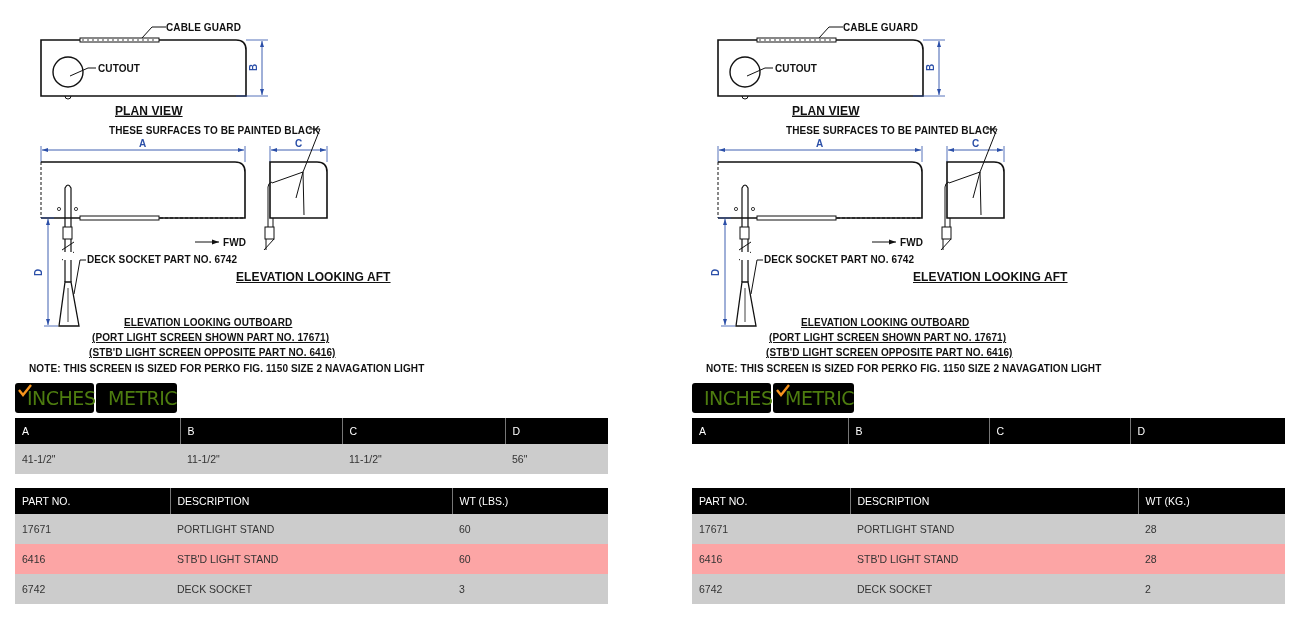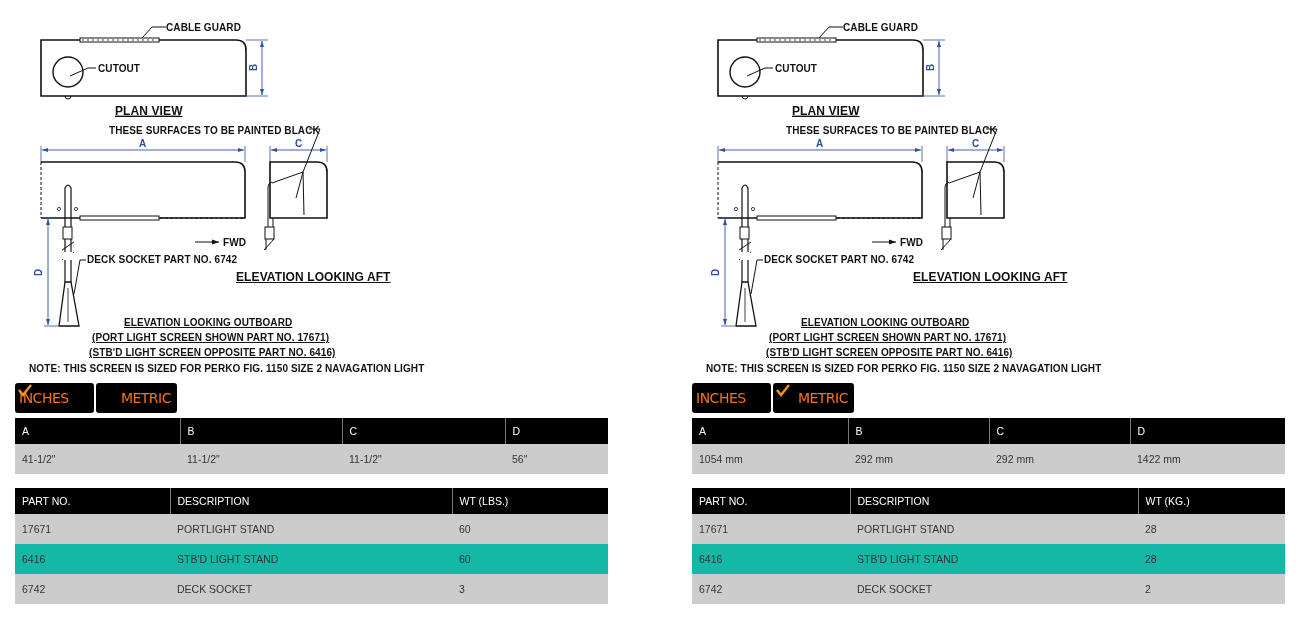--- a/index.html
+++ b/index.html
@@ -11,35 +11,35 @@
   .drawing { position:absolute; left:0; top:12px; width:620px; height:370px; }
   .drawing svg { position:absolute; left:0; top:0; }
   .lbl { position:absolute; font-family:"Liberation Sans", sans-serif; font-weight:bold;
          font-size:10px; color:#111; white-space:nowrap; letter-spacing:0.1px; }
   .lbl.big { font-size:12px; }
   .lbl.u { text-decoration:underline; }
   .dim { position:absolute; font-weight:bold; font-size:10px; color:#2b4fa8; }
   .dim.rot { transform:rotate(-90deg); transform-origin:center; }
 
   .unit-toggle { position:absolute; top:383px; left:15px; height:30px; display:flex; gap:2px; }
-  .unit-btn { position:relative; height:30px; background:#000; color:#f97316; border-radius:3px;
-              font-family:"DejaVu Sans", sans-serif; font-size:14px; line-height:30px;
-              padding:0 6px 0 4px; letter-spacing:-0.5px; cursor:pointer; box-sizing:border-box; }
+  .unit-btn { position:relative; height:30px; background:#000; color:#4d7c0f; border-radius:3px;
+              font-family:"DejaVu Sans", sans-serif; font-size:19px; line-height:30px;
+              padding:0 6px 0 12px; letter-spacing:-0.5px; cursor:pointer; box-sizing:border-box; }
   .unit-btn.inches { width:79px; }
   .unit-btn.metric { width:81px;text-align:right; }
   .check { position:absolute; left:3px; top:1px; width:14px; height:14px; }
 
   table.spec { position:absolute; left:15px; width:593px; border-collapse:collapse; table-layout:fixed;
                font-family:"Liberation Sans", sans-serif; font-size:10.5px; }
   table.spec th { background:#000; color:#fff; font-weight:normal; text-align:left;
                   height:26px; padding:0 7px; border-left:1px solid #777; }
   table.spec th:first-child { border-left:none; }
   table.spec td { height:30px; padding:0 7px; color:#333; }
   table.spec tr.gray td { background:#cccccc; }
-  table.spec tr.white td { background:#14b8a6; }
+  table.spec tr.white td { background:#fca5a5; }
   table.dims { top:418px; }
   table.parts { top:488px; }
 </style>
 </head>
 <body>
 
 <div class="panel left">
   <div class="drawing">
     <svg width="400" height="370">
 
@@ -287,26 +287,20 @@
         <col style="width:141px">
         <col style="width:155px">
       </colgroup>
     <tbody>
         <tr>
       <th>A</th>
       <th>B</th>
       <th>C</th>
       <th>D</th>
     </tr>
-    <tr class="gray">
-      <td>1054 mm</td>
-      <td>292 mm</td>
-      <td>292 mm</td>
-      <td>1422 mm</td>
-    </tr>
   </tbody>
     </table>
 
   <table class="spec parts">
     <colgroup>
         <col style="width:158px">
         <col style="width:288px">
         <col style="width:147px">
       </colgroup>
     <tbody>

